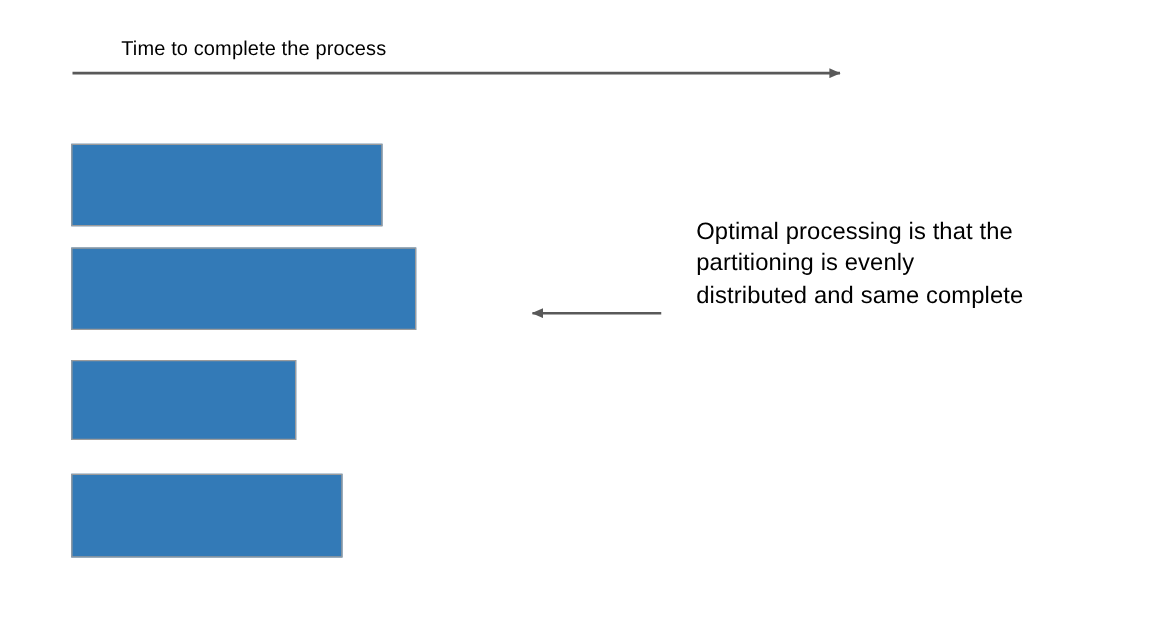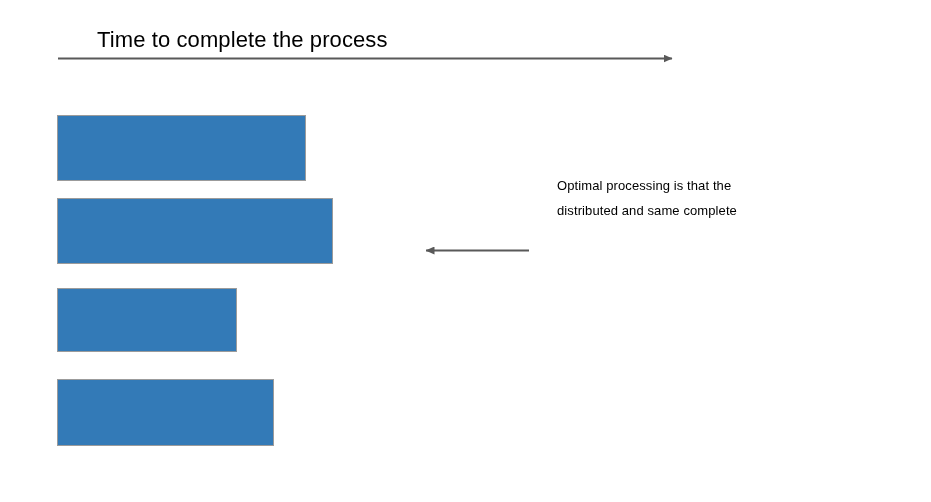--- a/index.html
+++ b/index.html
@@ -17,21 +17,21 @@
     height: 502px;
     background: #ffffff;
     overflow: hidden;
   }
 
   
   .timeline-title {
     position: absolute;
     left: 97px;
     top: 28px;
-    font-size: 22px;
+    font-size: 16px;
     line-height: 24px;
     color: #000000;
     white-space: nowrap;
     letter-spacing: 0.1px;
   }
 
   
   .arrow-layer {
     position: absolute;
     left: 0;
@@ -48,21 +48,21 @@
     border: 1px solid #9B9B9B;
     box-sizing: border-box;
   }
 
   
   .annotation {
     position: absolute;
     left: 557px;
     top: 173px;
     width: 320px;
-    font-size: 13px;
+    font-size: 19px;
     line-height: 25.3px;
     color: #000000;
     letter-spacing: 0.1px;
   }
   .annotation .ln {
     display: block;
     white-space: nowrap;
   }
 </style>
 </head>
@@ -87,16 +87,17 @@
       </marker>
     </defs>
 
     <line x1="58" y1="58.5" x2="672" y2="58.5" stroke="#595959" stroke-width="2.2" marker-end="url(#head-right)"></line>
 
     <line x1="529" y1="250.5" x2="426" y2="250.5" stroke="#595959" stroke-width="2" marker-end="url(#head-left)"></line>
   </svg>
 
   <div class="annotation">
     <span class="ln">Optimal processing is that the</span>
+    <span class="ln">partitioning is evenly</span>
     <span class="ln">distributed and same complete</span>
   </div>
 
 </div>
 
 </body></html>

